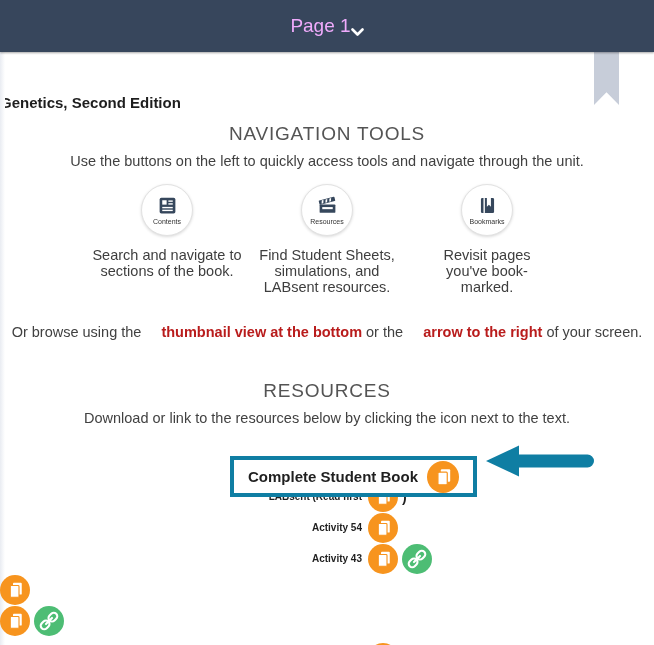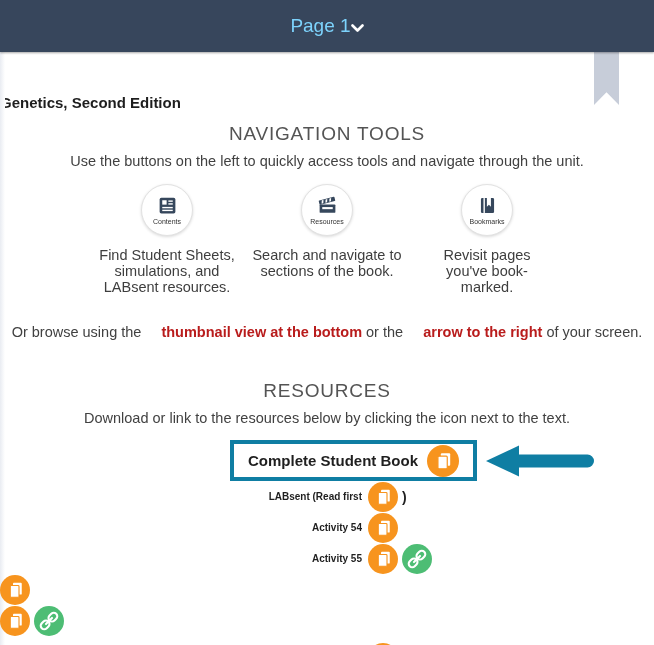--- a/index.html
+++ b/index.html
@@ -12,22 +12,22 @@
     position:relative;
   }
   
   .header {
     height:52px; background:#37465c;
     display:flex; align-items:center; justify-content:center;
     position:relative; z-index:3;
     box-shadow:0 1px 2px rgba(0,0,0,.35);
   }
   .page-selector {
-    display:flex; align-items:center; gap:0;
-    color:#7dd3fc; font-size:19px; cursor:pointer;
+    display:flex; align-items:flex-end; gap:0;
+    color:#f0abfc; font-size:19px; cursor:pointer;
   }
   .page-selector .chev { margin-top:5px; }
   
   .ribbon {
     position:absolute; top:52px; right:35px; width:25px; height:53px;
     background:#c7cdd9; z-index:2;
     clip-path:polygon(0 0,100% 0,100% 100%,50% 76%,0 100%);
   }
   .page-edge {
     position:absolute; left:0; top:52px; bottom:0; width:5px;
@@ -54,21 +54,21 @@
   .descs { margin-top:11px; display:flex; justify-content:center; }
   .desc-col { width:160px; display:flex; justify-content:center; }
   .desc-col p { text-align:center; font-size:14.5px; line-height:16px; color:#3e3e3e; }
   .desc-w1 { width:150px; } .desc-w2 { width:175px; } .desc-w3 { width:104px; }
   .browse-line { margin-top:29px; text-align:center; font-size:14.5px; color:#414141; }
   .browse-line b { color:#b91c1c;margin-left:16px; }
   
   .res-list { margin-top:14px; position:relative; }
   .row-boxed { position:relative; height:41px; }
   .hl-box {
-    position:absolute; left:230px; top:0; width:247px; height:41px;
+    position:absolute; left:230px; top:16px; width:247px; height:41px;
     border:4px solid #0f7ea3; background:#fff;
     display:flex; align-items:center; justify-content:center; gap:9px;
   }
   .hl-label { font-size:15px; font-weight:bold; color:#1f1f1f; white-space:nowrap; }
   .annotation-arrow { position:absolute; left:486px; top:4px; }
   .res-row {
     display:grid; grid-template-columns:362px auto; column-gap:6px;
     align-items:center; height:31px;
   }
   .res-label { text-align:right; font-size:10px; font-weight:bold; color:#1f1f1f; white-space:nowrap; }
@@ -141,24 +141,24 @@
           <path d="M11.3 3.5 h4.6 v9.8 l-2.3 -2.3 l-2.3 2.3 z" fill="#fff"></path>
         </svg>
       </span>
       <span class="tool-label">Bookmarks</span>
     </div>
   </div>
 </div>
 
 <div class="descs">
   <div class="desc-col">
+      <p class="desc-w1">Search and navigate to sections of the book.</p>
+    </div>
+  <div class="desc-col">
       <p class="desc-w2">Find Student Sheets, simulations, and LABsent resources.</p>
-    </div>
-  <div class="desc-col">
-      <p class="desc-w1">Search and navigate to sections of the book.</p>
     </div>
   <div class="desc-col">
       <p class="desc-w3">Revisit pages you've book-marked.</p>
     </div>
 </div>
 
 <div class="browse-line"><span>Or browse using the </span><b>thumbnail view at the bottom</b><span> or the </span><b>arrow to the right</b><span> of your screen.</span></div>
 
 <div class="section-heading" style="margin-top:40px;">RESOURCES</div>
 <div class="section-sub">Download or link to the resources below by clicking the icon next to the text.</div>
@@ -204,21 +204,21 @@
         <svg width="30" height="30" viewBox="0 0 24 24">
           <circle cx="12" cy="12" r="12" fill="#f7941e"></circle>
           <rect x="10.4" y="6.2" width="7" height="9.4" rx="0.7" fill="#fff"></rect>
           <rect x="8.2" y="8.4" width="7" height="9.4" rx="0.7" fill="#fff" stroke="#f7941e" stroke-width="0.9"></rect>
         </svg>
       </span>
     </span>
   </div>
 
   <div class="res-row">
-    <span class="res-label">Activity 55</span>
+    <span class="res-label">Activity 43</span>
     <span class="res-icons">
       <span class="badge">
         <svg width="30" height="30" viewBox="0 0 24 24">
           <circle cx="12" cy="12" r="12" fill="#f7941e"></circle>
           <rect x="10.4" y="6.2" width="7" height="9.4" rx="0.7" fill="#fff"></rect>
           <rect x="8.2" y="8.4" width="7" height="9.4" rx="0.7" fill="#fff" stroke="#f7941e" stroke-width="0.9"></rect>
         </svg>
       </span>
       <span class="badge">
         <svg width="30" height="30" viewBox="0 0 24 24">

